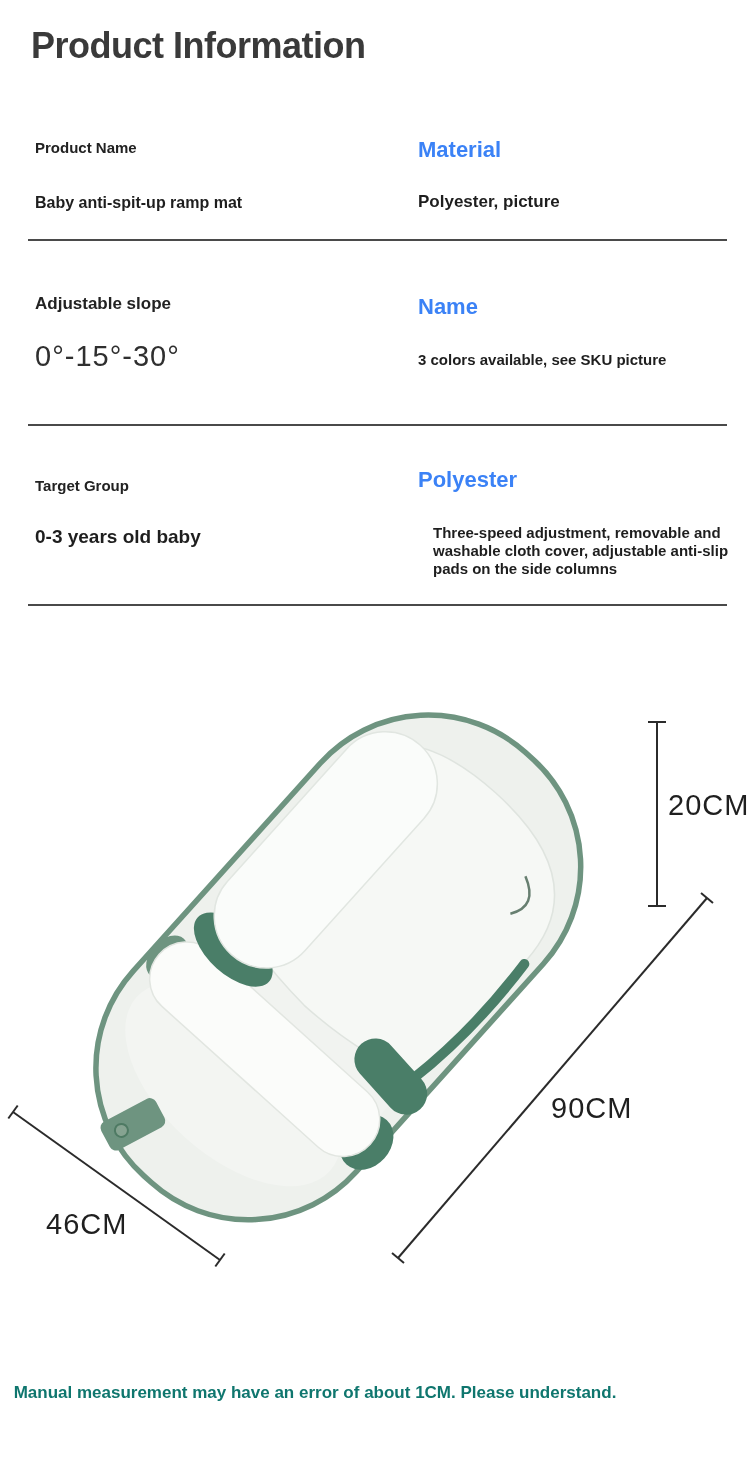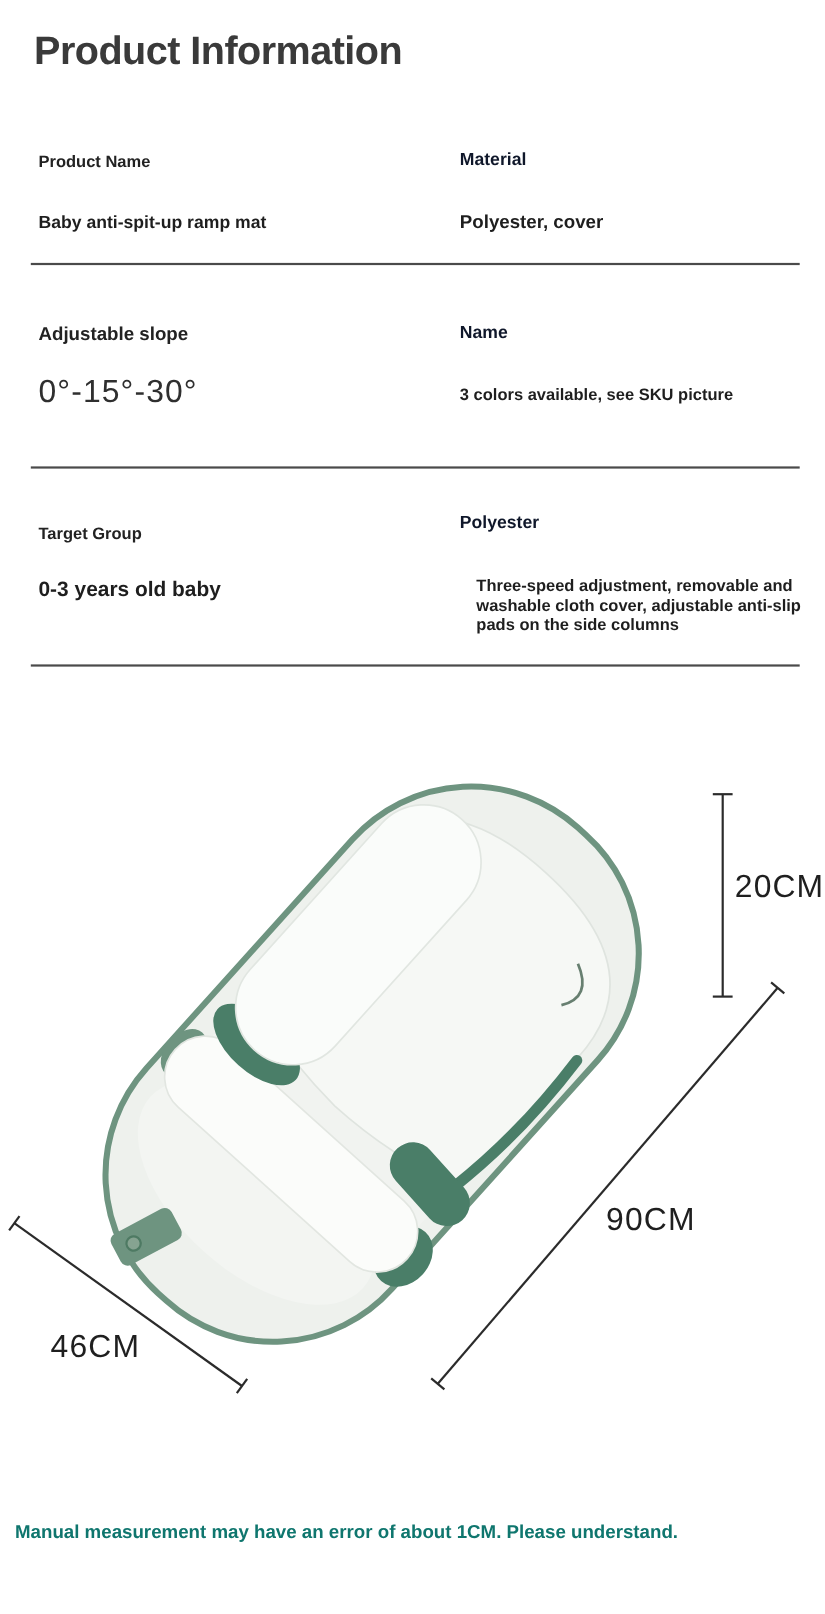--- a/index.html
+++ b/index.html
@@ -31,21 +31,21 @@
   .sep-1 { top: 239px; }
   .sep-2 { top: 424px; }
   .sep-3 { top: 604px; }
 
   .cell { white-space: nowrap; }
   .col-left  { left: 35px; }
   .col-right { left: 418px; }
 
   .label-sm   { font-size: 15px; font-weight: 700; color: #222222; }
   .label-md   { font-size: 17px; font-weight: 700; color: #222222; }
-  .label-lg   { font-size: 16px; font-weight: 700; color: #0f172a; }
+  .label-lg   { font-size: 22px; font-weight: 700; color: #3b82f6; }
   .value-bold { font-size: 16px; font-weight: 700; color: #1e1e1e; }
   .value-bold-lg { font-size: 19px; font-weight: 700; color: #1e1e1e; }
   .value-bold-md { font-size: 17px; font-weight: 700; color: #1e1e1e; }
   .value-bold-sm { font-size: 15px; font-weight: 700; color: #1e1e1e; }
   .value-light-lg {
     font-size: 29px; font-weight: 400; color: #2f2f2f; letter-spacing: 1px;
   }
   .value-wrap {
     white-space: normal;
     width: 314px;
@@ -88,21 +88,21 @@
   }
 </style>
 </head>
 <body>
 
 <h1 class="abs page-title">Product Information</h1>
 
 <div class="abs cell col-left  label-sm   r1-label-l">Product Name</div>
 <div class="abs cell col-left  value-bold r1-value-l">Baby anti-spit-up ramp mat</div>
 <div class="abs cell col-right label-lg   r1-label-r">Material</div>
-<div class="abs cell col-right value-bold-md r1-value-r">Polyester, cover</div>
+<div class="abs cell col-right value-bold-md r1-value-r">Polyester, picture</div>
 <div class="abs sep sep-1"></div>
 
 <div class="abs cell col-left  label-md   r2-label-l">Adjustable slope</div>
 <div class="abs cell col-left  value-light-lg r2-value-l">0°-15°-30°</div>
 <div class="abs cell col-right label-lg   r2-label-r">Name</div>
 <div class="abs cell col-right value-bold-sm r2-value-r">3 colors available, see SKU picture</div>
 <div class="abs sep sep-2"></div>
 
 <div class="abs cell col-left  label-sm   r3-label-l">Target Group</div>
 <div class="abs cell col-left  value-bold-lg r3-value-l">0-3 years old baby</div>

